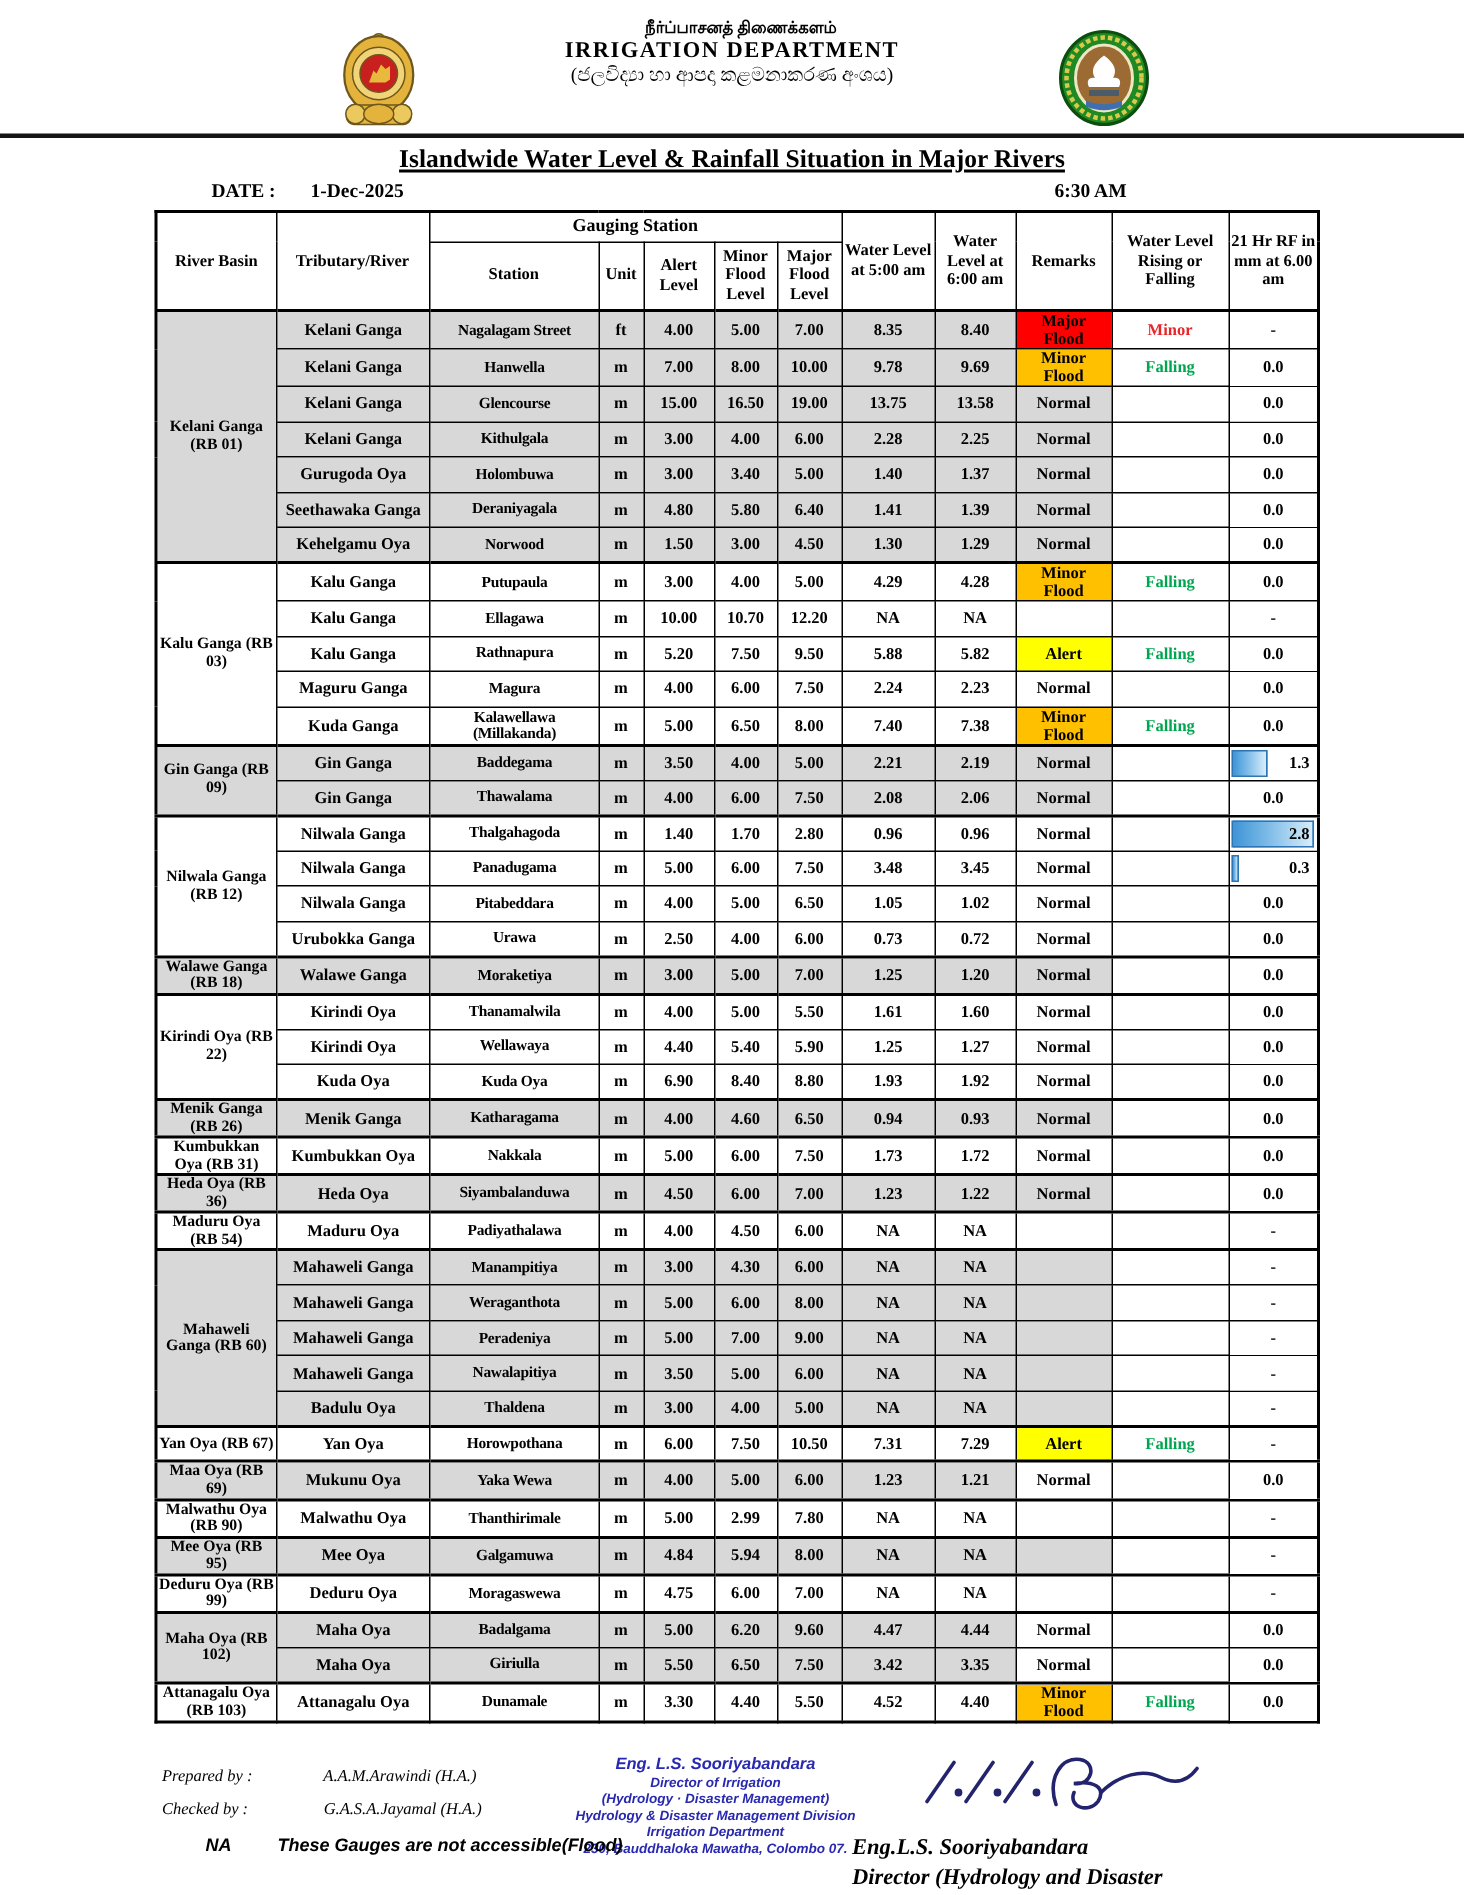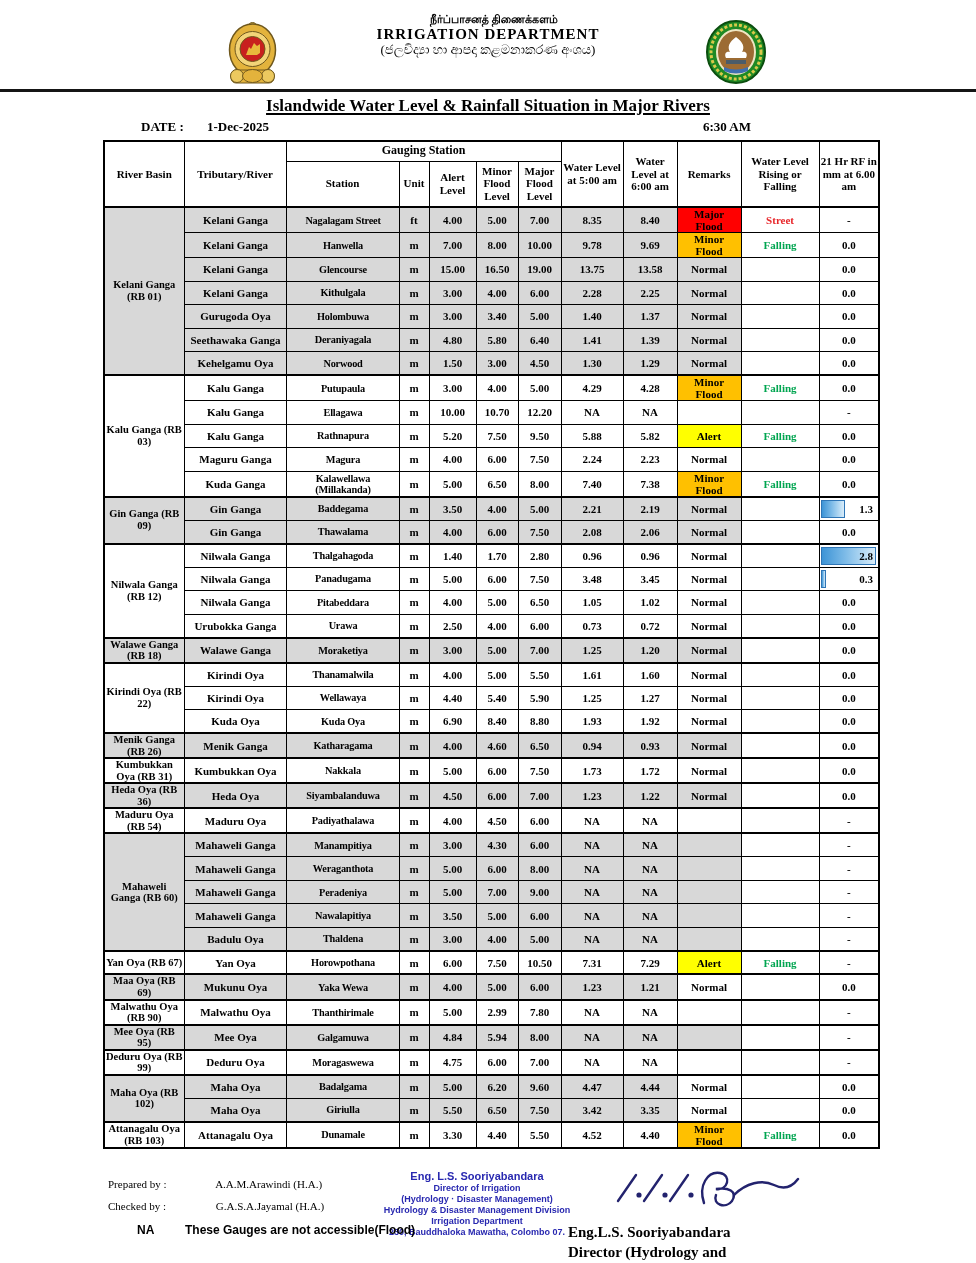--- a/index.html
+++ b/index.html
@@ -48,21 +48,21 @@
   td.trib, td.sta { text-align:left; padding-left:3px; }
   td.sta { font-size:10.3px; letter-spacing:-0.2px;margin-left:17px; }
   td.tnd { background:#fff !important; }
   td.rf  { background:#fff !important; position:relative; }
   td.rf.barred { text-align:right; padding-right:5px; }
   td.rf .bar { position:absolute; left:1px; top:2px; bottom:2px;
      border:1px solid #2e75b6; background:linear-gradient(90deg,#3d94d6 0%,#7fbce8 45%,#d9edfa 100%); }
   td.rf span { position:relative; }
 
   
-  .footer { position:absolute; left:0; top:1163px; width:780px; height:100px; font-size:11px; }
+  .footer { position:absolute; left:0; top:1163px; width:780px; height:100px; font-size:11px;font-style:italic; }
   .prep { position:absolute; left:108px; top:10px; line-height:2.0; }
   .prep .lbl { display:inline-block; width:105px; }
   .stamp { position:absolute; left:352px; top:7px; width:250px; text-align:center;
      color:#2828b0; font-family:"Liberation Sans","DejaVu Sans",sans-serif; font-weight:bold;
      font-size:9px; line-height:1.22; }
   .stamp .s1 { font-size:11px; }
   .signature { position:absolute; left:612px; top:2px; }
   .sig-block { position:absolute; left:568px; top:48px; font-size:15px; font-weight:bold; line-height:1.3;margin-top:12px; }
   .na-note { position:absolute; left:137px; top:60px; font-family:"Liberation Sans","DejaVu Sans",sans-serif;
      font-weight:bold; font-size:12px; }
@@ -155,21 +155,21 @@
           <td class="basin" rowspan="7">Kelani Ganga (RB 01)</td>
           <td class="trib">Kelani Ganga</td>
           <td class="sta">Nagalagam Street</td>
           <td class="num">ft</td>
           <td class="num">4.00</td>
           <td class="num">5.00</td>
           <td class="num">7.00</td>
           <td class="num">8.35</td>
           <td class="num">8.40</td>
           <td class="rem" style="background: rgb(255, 0, 0) !important;">Major Flood</td>
-          <td class="tnd" style="color: rgb(232, 38, 42);">Street</td>
+          <td class="tnd" style="color: rgb(232, 38, 42);">Minor</td>
           <td class="rf"><span>-</span></td>
         </tr>
         <tr class="g">
           <td class="trib">Kelani Ganga</td>
           <td class="sta">Hanwella</td>
           <td class="num">m</td>
           <td class="num">7.00</td>
           <td class="num">8.00</td>
           <td class="num">10.00</td>
           <td class="num">9.78</td>

